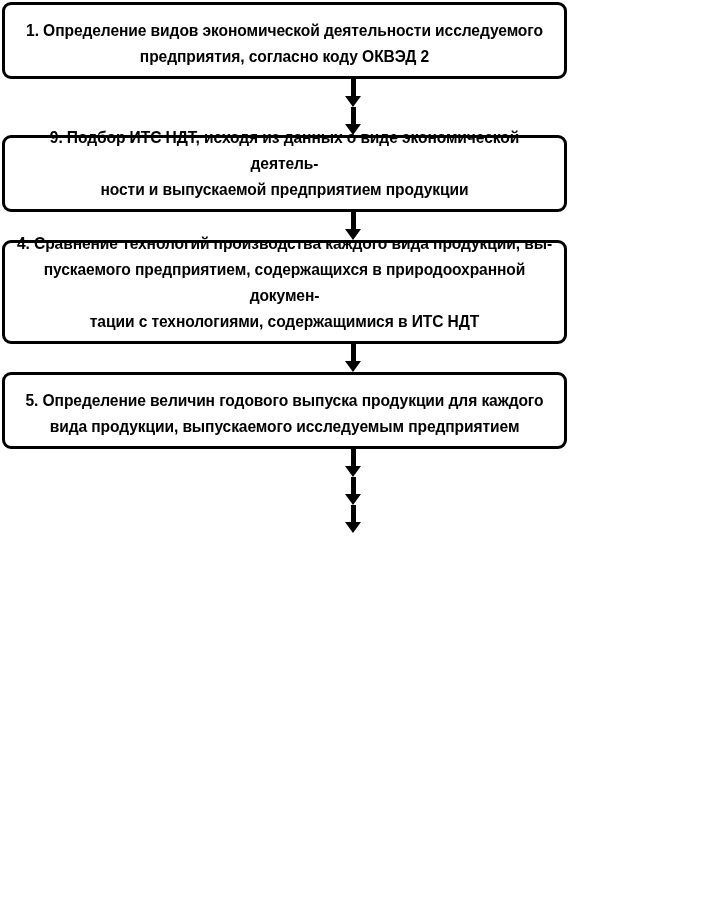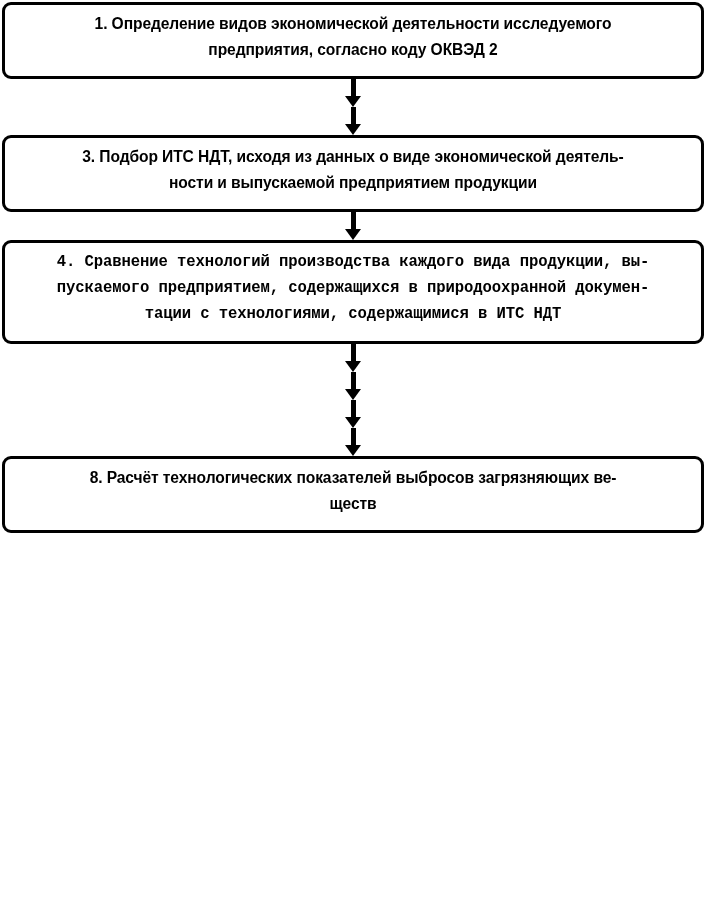--- a/index.html
+++ b/index.html
@@ -27,45 +27,45 @@
     display: flex;
     flex-direction: column;
     align-items: stretch;
     width: 702px;
     margin: 0 auto;
     padding-top: 2px;
   }
 
   .node {
     box-sizing: border-box;
-    width: 702px;
+    width: 565px;
     border: 3px solid #000000;
     border-radius: 9px;
     background: #ffffff;
     display: flex;
-    align-items: flex-start;
+    align-items: flex-end;
     justify-content: center;
     text-align: center;
     padding: 6px 10px;
   }
 
   .node-text {
     font-size: 15.6px;
     line-height: 26px;
     font-weight: 600;
     letter-spacing: -0.1px;
     white-space: pre-line;
     text-align: center;
     display: block;
     width: 100%;
   }
 
   
   .node.h2 { height: 77px; }
-  .node.h3 { height: 104px; font-family: Liberation Mono, monospace; }
+  .node.h3 { height: 104px; }
   .node.h4 { height: 128px; }
 
   .connector {
     height: 28px;
     position: relative;
     flex: 0 0 auto;
   }
   .connector .stem {
     position: absolute;
     left: 50%;
@@ -103,57 +103,57 @@
       <div class="head"></div>
     </div>
 
 
     <div class="connector">
       <div class="stem"></div>
       <div class="head"></div>
     </div>
 
     <div class="node h2">
-      <span class="node-text">3. Подбор ИТС НДТ, исходя из данных о виде экономической деятель-
+      <span class="node-text">9. Подбор ИТС НДТ, исходя из данных о виде экономической деятель-
 ности и выпускаемой предприятием продукции</span>
     </div>
 
     <div class="connector">
       <div class="stem"></div>
       <div class="head"></div>
     </div>
 
     <div class="node h3">
       <span class="node-text">4. Сравнение технологий производства каждого вида продукции, вы-
 пускаемого предприятием, содержащихся в природоохранной докумен-
 тации с технологиями, содержащимися в ИТС НДТ</span>
+    </div>
+
+    <div class="connector">
+      <div class="stem"></div>
+      <div class="head"></div>
+    </div>
+
+    <div class="node h2">
+      <span class="node-text">5. Определение величин годового выпуска продукции для каждого
+вида продукции, выпускаемого исследуемым предприятием</span>
     </div>
 
     <div class="connector">
       <div class="stem"></div>
       <div class="head"></div>
     </div>
 
 
     <div class="connector">
       <div class="stem"></div>
       <div class="head"></div>
     </div>
 
 
     <div class="connector">
       <div class="stem"></div>
       <div class="head"></div>
     </div>
 
 
-    <div class="connector">
-      <div class="stem"></div>
-      <div class="head"></div>
-    </div>
-
-    <div class="node h2">
-      <span class="node-text">8. Расчёт технологических показателей выбросов загрязняющих ве-
-ществ</span>
-    </div>
-
   </div>
 </div>
 
 </body></html>

